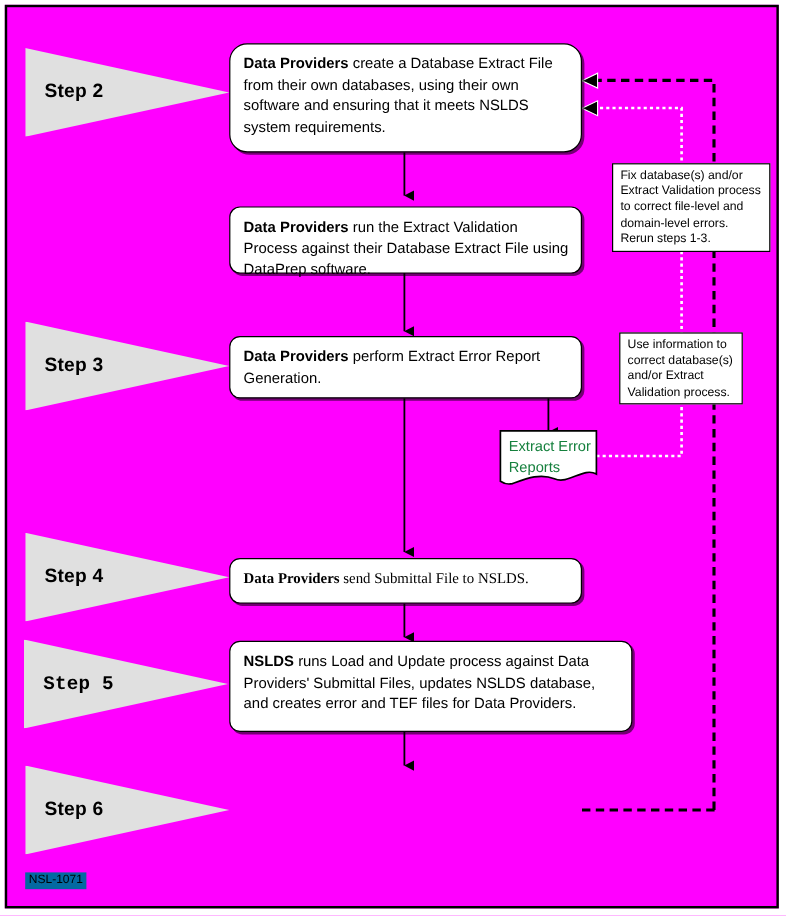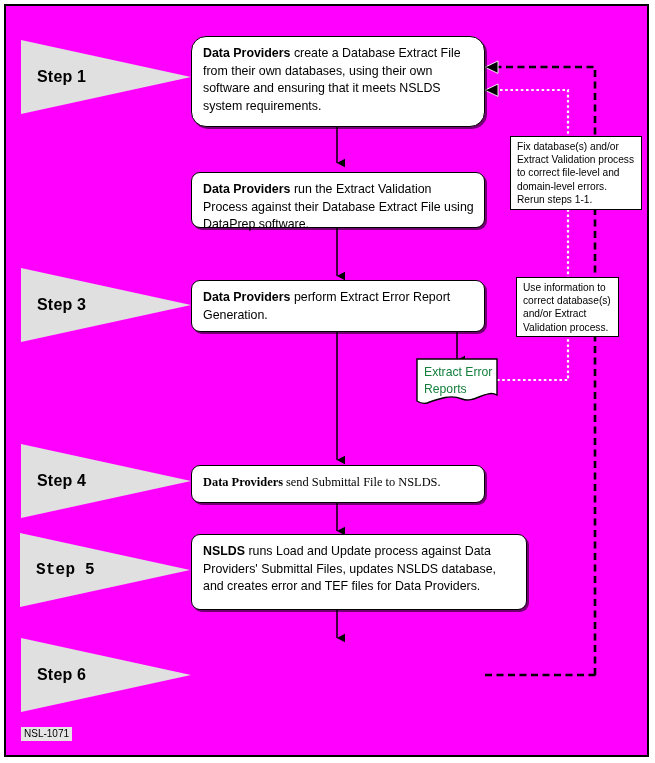--- a/index.html
+++ b/index.html
@@ -80,21 +80,21 @@
     position:absolute;
     left:7px;top:5px;
     width:76px;
     font-size:12.2px;
     line-height:16.5px;
     color:#15803d;
   }
   
   #doc-id{
     position:absolute;
-    background:#e5e5e5;
+    background:#0369a1;
     color:#000;
     font-size:10px;
     line-height:12px;
     padding:1px 3px;
     border:0;
     white-space:nowrap;
   }
 </style>
 </head>
 <body>
@@ -161,21 +161,21 @@
     <g>
       <path d="M417,359 L497,359 L497,395
                C486,389 474,404 462,399
                C450,394 438,399 427,403
                C423,404 420,403 417,401 Z" fill="#ffffff" stroke="#000000" stroke-width="1.4"></path>
     </g>
   </svg>
 
   <div class="step-banner" style="left:21px;top:40px;">
     <div class="tri"></div>
-    <div class="lbl">Step 1</div>
+    <div class="lbl">Step 2</div>
   </div>
   <div class="step-banner" style="left:21px;top:268px;">
     <div class="tri"></div>
     <div class="lbl">Step 3</div>
   </div>
   <div class="step-banner" style="left:21px;top:444px;">
     <div class="tri"></div>
     <div class="lbl">Step 4</div>
   </div>
   <div class="step-banner" style="left:20px;top:533px;font-family:Liberation Mono, monospace;">
@@ -206,21 +206,21 @@
   <div class="proc-box" style="left:191px;top:534px;width:336px;height:76px;">
     <b>NSLDS</b><span> runs Load and Update process against Data Providers' Submittal Files, updates NSLDS database, and creates error and TEF files for Data Providers.</span>
   </div>
 
 
   <div class="doc-shape" style="left:417px;top:359px;width:80px;height:46px;">
     <div class="doc-text">Extract Error Reports</div>
   </div>
 
   <div class="note-box" style="left:510px;top:136px;width:132px;height:74px;">
-    <span>Fix database(s) and/or Extract Validation process to correct file-level and domain-level errors. Rerun steps 1-1.</span>
+    <span>Fix database(s) and/or Extract Validation process to correct file-level and domain-level errors. Rerun steps 1-3.</span>
   </div>
 
   <div class="note-box" style="left:516px;top:277px;width:103px;height:60px;">
     <span>Use information to correct database(s) and/or Extract Validation process.</span>
   </div>
 
   <div id="doc-id" style="left:21px;top:727px;">
     <span>NSL-1071</span>
   </div>
 

